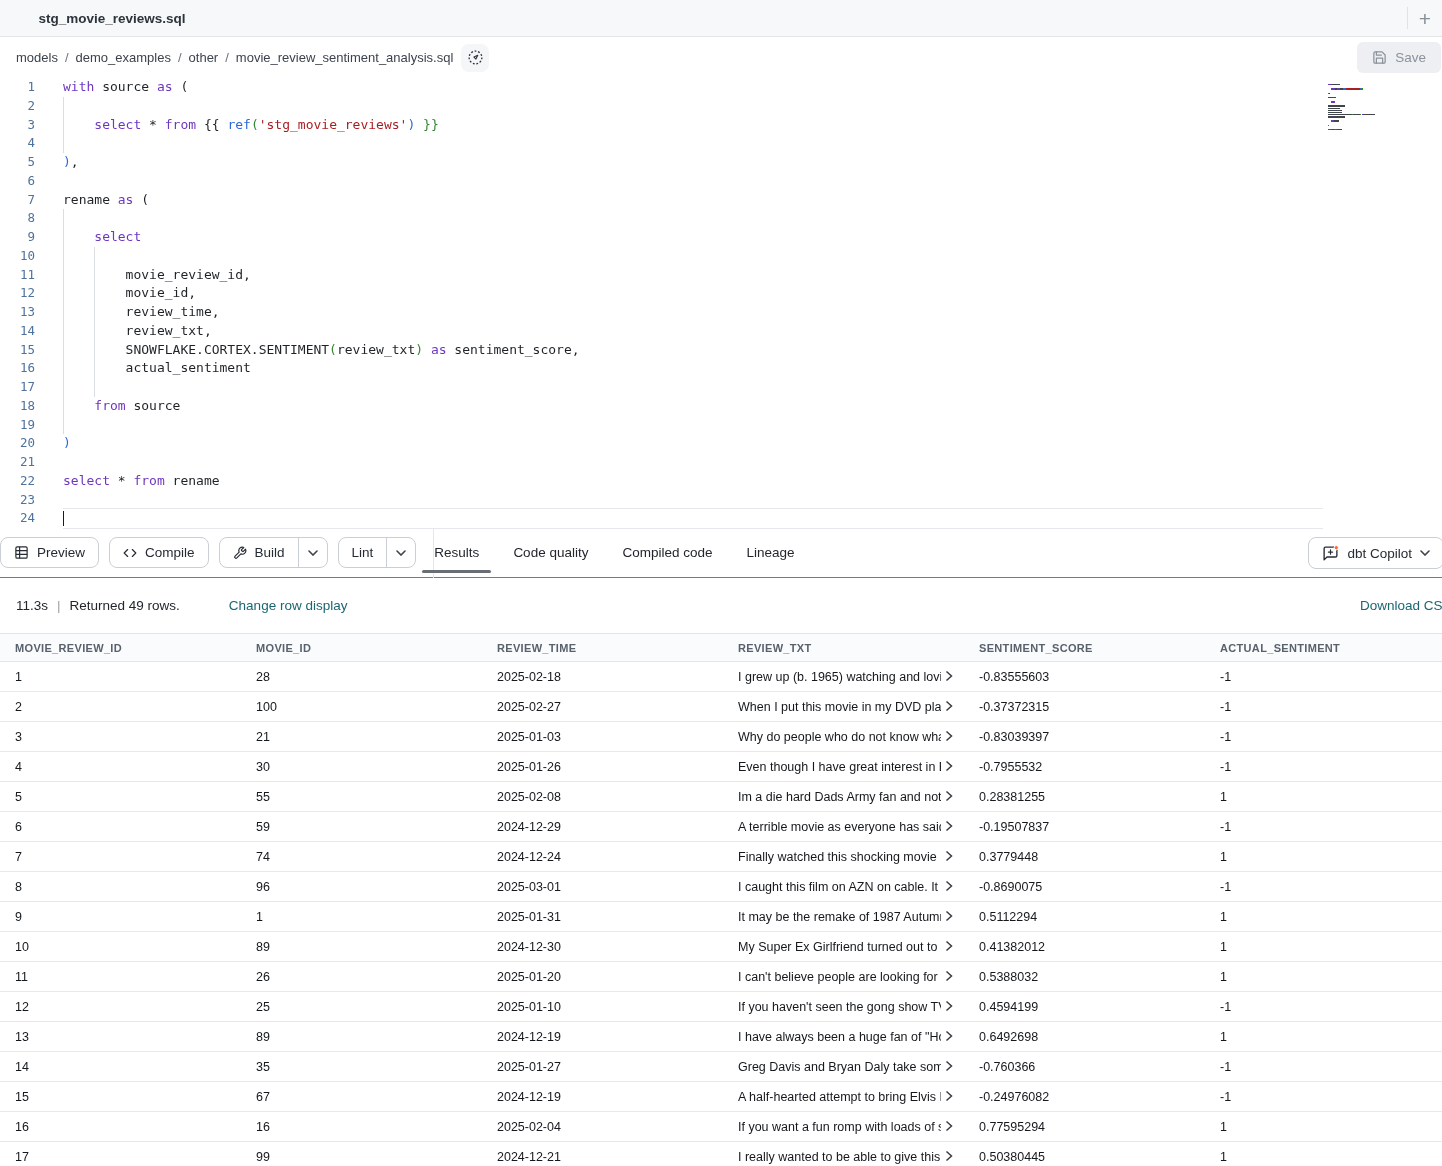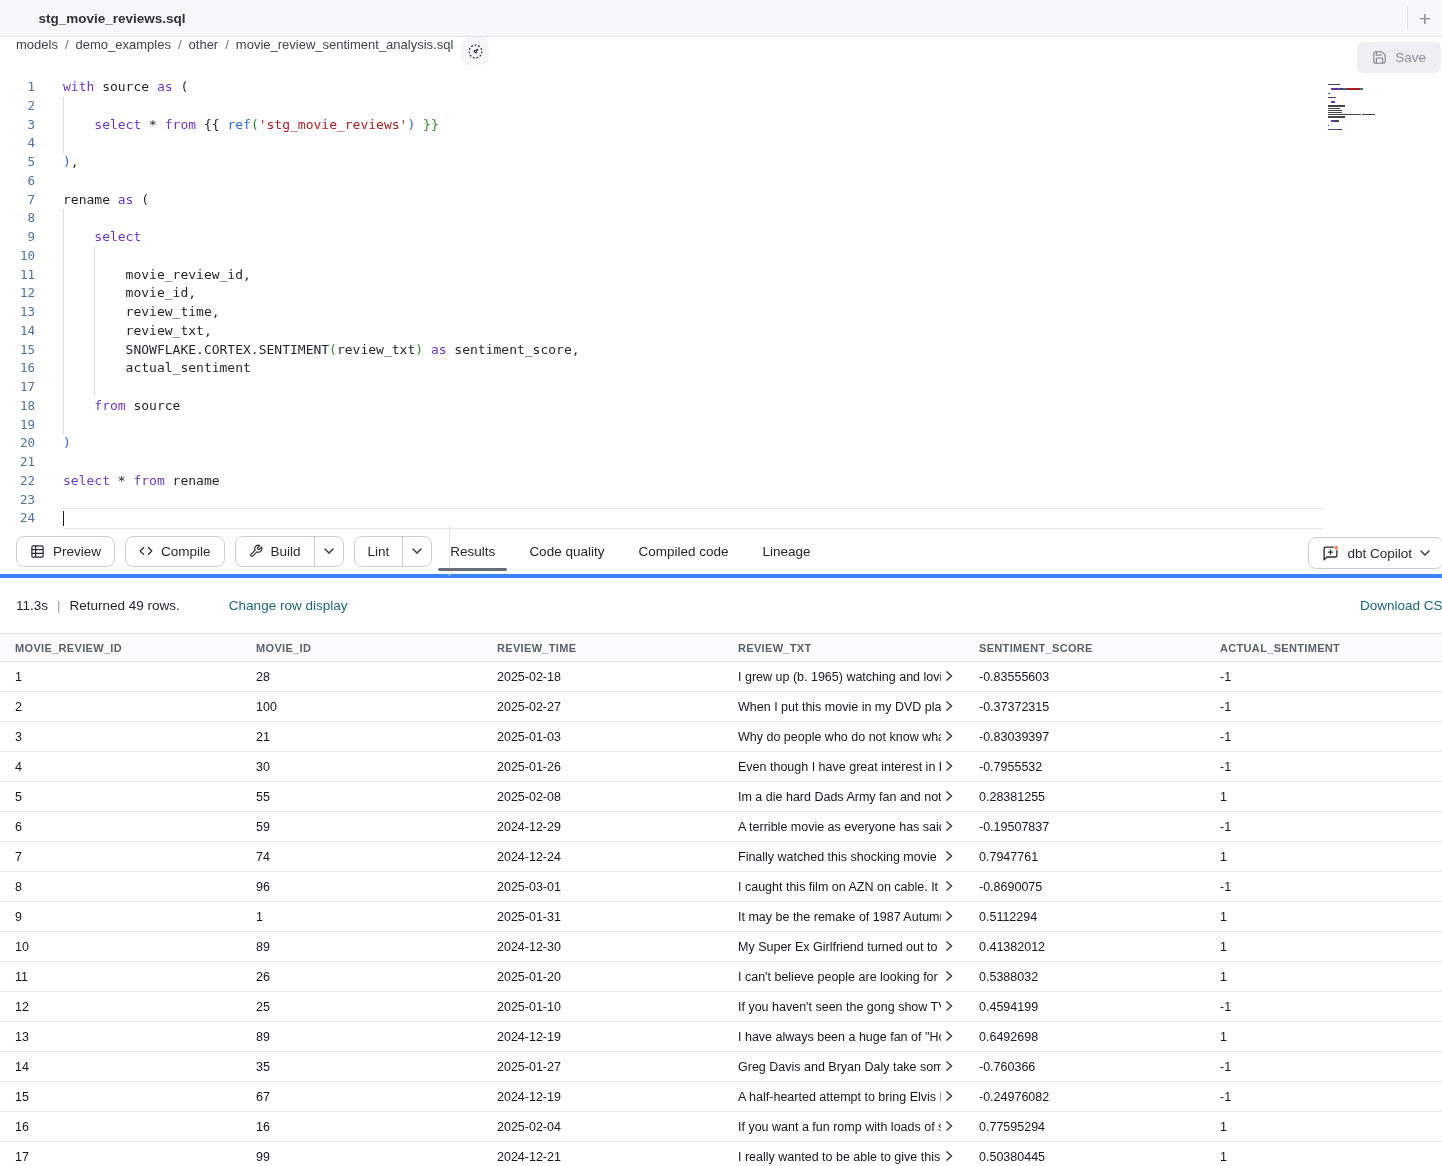--- a/index.html
+++ b/index.html
@@ -14,21 +14,21 @@
   .tab.active { background:#fff; border-left:1px solid #e3e6e9; border-right:1px solid #e3e6e9;
     color:#15616e; height:37px; margin-bottom:-1px; }
   .tab .close { font-size:16px; font-weight:400; color:#4a5058; line-height:1; }
   .tabbar .spacer { flex:1; }
   .newtab-wrap { display:flex; align-items:center; }
   .newtab-divider { width:1px; height:22px; background:#e0e3e7; }
   .newtab { width:34px; text-align:center; font-size:21px; font-weight:400;
     color:#8a9098; cursor:pointer; line-height:1; }
 
   
-  .crumbbar { height:41px; background:#fff; display:flex; align-items:flex-start;
+  .crumbbar { height:41px; background:#fff; display:flex; align-items:center;
     padding:0 8px 0 16px; position:relative; }
   .crumb { display:flex; align-items:center; gap:7px; font-size:13px; color:#3c434d; }
   .crumb .sep { color:#6a727c; }
   .compass-wrap { width:28px; height:28px; margin-left:8px; border-radius:8px;
     background:#f5f6f8; display:flex; align-items:center; justify-content:center; }
   .save-btn { position:absolute; right:1px; top:5px; height:31px; padding:0 15px;
     border-radius:6px; background:#edeff2; color:#8b929c; font-size:13.5px;
     display:flex; align-items:center; gap:8px; border:none; }
 
   
@@ -46,22 +46,22 @@
   .tk-fn { color:#2b6bd4; }
   .tk-str { color:#a91e22; }
   .tk-brg { color:#35862f; }
   .tk-brb { color:#2b6bd4; }
   .tk-txt { color:#1f2328; }
   .minimap { position:absolute; top:2px; right:42px; width:74px; padding:4px 2px; }
   .mm-row { height:1.4px; margin-bottom:0.75px; display:flex; }
   .mm-seg { height:100%; flex:none; }
 
   
-  .toolbar { height:50px; border-bottom:4px solid #3b82f6; display:flex;
-    align-items:center; padding-left:16px; position:relative; }
+  .toolbar { height:50px; border-bottom:1px solid #3b82f6; display:flex;
+    align-items:center; position:relative; }
   .btn { height:31px; border:1px solid #c9cfd6; border-radius:8px; background:#fff;
     display:flex; align-items:center; font-size:13.5px; color:#262b33; cursor:pointer;
     margin-right:10px; }
   .btn .seg { display:flex; align-items:center; gap:8px; padding:0 13px; height:100%; }
   .btn .seg.caret-seg { padding:0 9px; border-left:1px solid #c9cfd6; }
   .btn svg { display:block; }
   .tb-divider { width:1px; height:50px; background:#e4e7ea; margin:0 0 0 7px; }
   .rtabs { display:flex; align-items:center; height:50px; }
   .rtab { height:50px; display:flex; align-items:center; font-size:13.5px;
     color:#23272d; margin-right:34px; position:relative; cursor:pointer; }
@@ -492,21 +492,21 @@
   <div class="trow">
     <div class="tc">7</div>
     <div class="tc">74</div>
     <div class="tc">2024-12-24</div>
     <div class="tc tc-txt">
       <span class="txt">Finally watched this shocking movie la…</span>
       <svg class="chev" width="8" height="12" viewBox="0 0 8 12">
         <polyline points="1.5,1.5 6.5,6 1.5,10.5"></polyline>
       </svg>
     </div>
-    <div class="tc">0.7947761</div>
+    <div class="tc">0.3779448</div>
     <div class="tc">1</div>
   </div>
 
   <div class="trow">
     <div class="tc">8</div>
     <div class="tc">96</div>
     <div class="tc">2025-03-01</div>
     <div class="tc tc-txt">
       <span class="txt">I caught this film on AZN on cable. It s…</span>
       <svg class="chev" width="8" height="12" viewBox="0 0 8 12">

